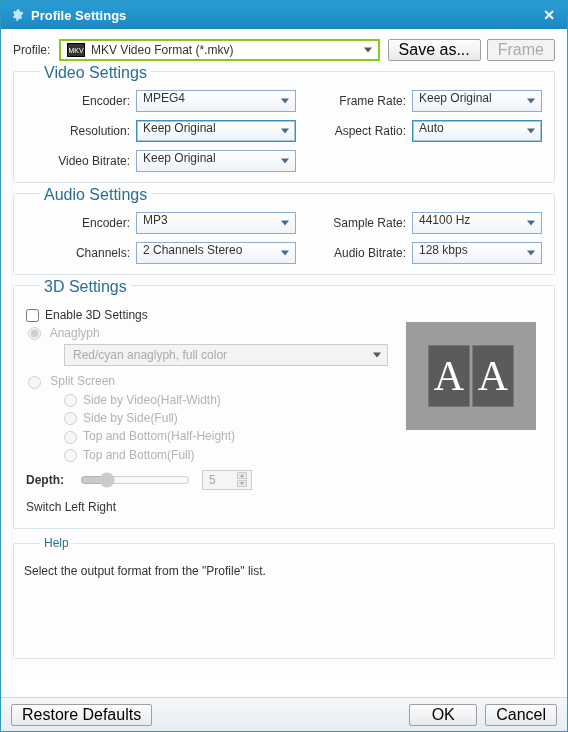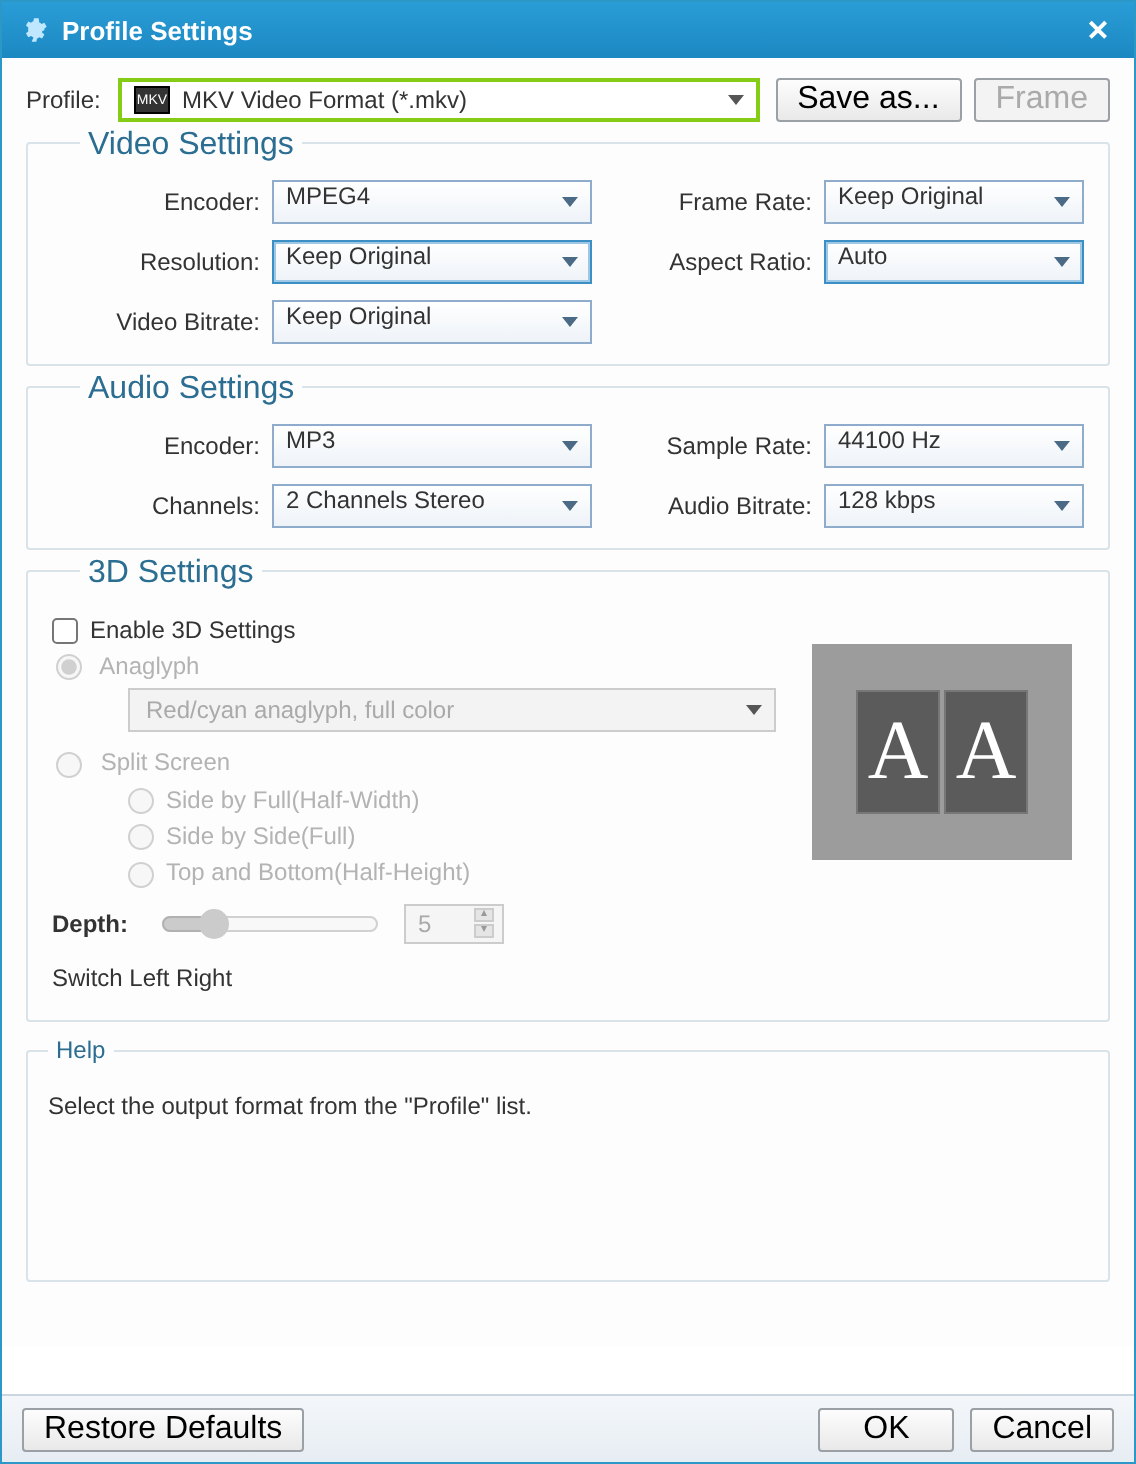--- a/index.html
+++ b/index.html
@@ -91,21 +91,21 @@
   .depth-row .dlabel { width:54px;font-weight:bold; }
   .slider { width:110px; margin-right:12px; }
   .spin {
     width:50px; height:20px; border:1px solid #ccc; background:#f5f5f5; color:#aaa;
     display:flex; align-items:center; padding:0 16px 0 6px; position:relative;
   }
   .spin .updown { position:absolute; right:2px; top:1px; width:12px; display:flex; flex-direction:column; gap:1px;}
   .spin .updown div { width:10px; height:7px; background:#e5e5e5; border:1px solid #ccc; font-size:6px; line-height:5px; text-align:center; color:#999;}
   .learn { color:#1e7fc4; text-decoration:underline; cursor:pointer; float:right; }
   .helpbox { border:1px solid #d9e3ea; margin-top:14px; padding:20px 10px 80px 10px; position:relative; border-radius:2px;}
-  .helpbox .help-title { position:absolute; top:-8px; left:10px; background:#fdfdfd; padding:0 4px; color:#2b6e92; }
+  .helpbox .help-title { position:absolute; top:-8px; left:26px; background:#fdfdfd; padding:0 4px; color:#2b6e92; }
   .footer {
     height:34px; background:linear-gradient(#f4f7fa,#e6edf3); border-top:1px solid #c9d6e0;
     display:flex; align-items:center; padding:0 10px; gap:8px;margin-top:24px;
   }
   .footer .spacer { flex:1; }
   input[type=range] { accent-color:#2a9dd6; }
   .group.threeD-group { position:relative; padding-bottom:14px; }
   .threeD-right { position:absolute; right:18px; top:36px; }
   .threeD-link-row { margin-top:10px; display:flex; }
   .threeD-link-row .left { flex:1; display:flex; align-items:center;text-align:center;}
@@ -231,23 +231,24 @@
         </label>
         <div class="anaglyph-select">
           <span>Red/cyan anaglyph, full color</span>
           <span class="dropdown-arrow"></span>
         </div>
 
         <label class="toplabel">
           <input type="radio" disabled="" style="">
           <span>Split Screen</span>
         </label>
-        <label class="opt sub"><input type="radio" disabled="" style=""><span>Side by Full(Half-Width)</span></label>
+        <label class="opt sub"><input type="radio" disabled="" style=""><span>Side by Video(Half-Width)</span></label>
         <label class="opt sub"><input type="radio" disabled="" style=""><span>Side by Side(Full)</span></label>
         <label class="opt sub"><input type="radio" disabled="" style=""><span>Top and Bottom(Half-Height)</span></label>
+        <label class="opt sub"><input type="radio" disabled="" style=""><span>Top and Bottom(Full)</span></label>
 
         <div class="depth-row">
           <span class="dlabel">Depth:</span>
           <input type="range" class="slider" min="0" max="10" value="2" disabled="" style="">
           <div class="spin">
             <span>5</span>
             <div class="updown">
                 <div>▴</div>
                 <div>▾</div>
               </div>

